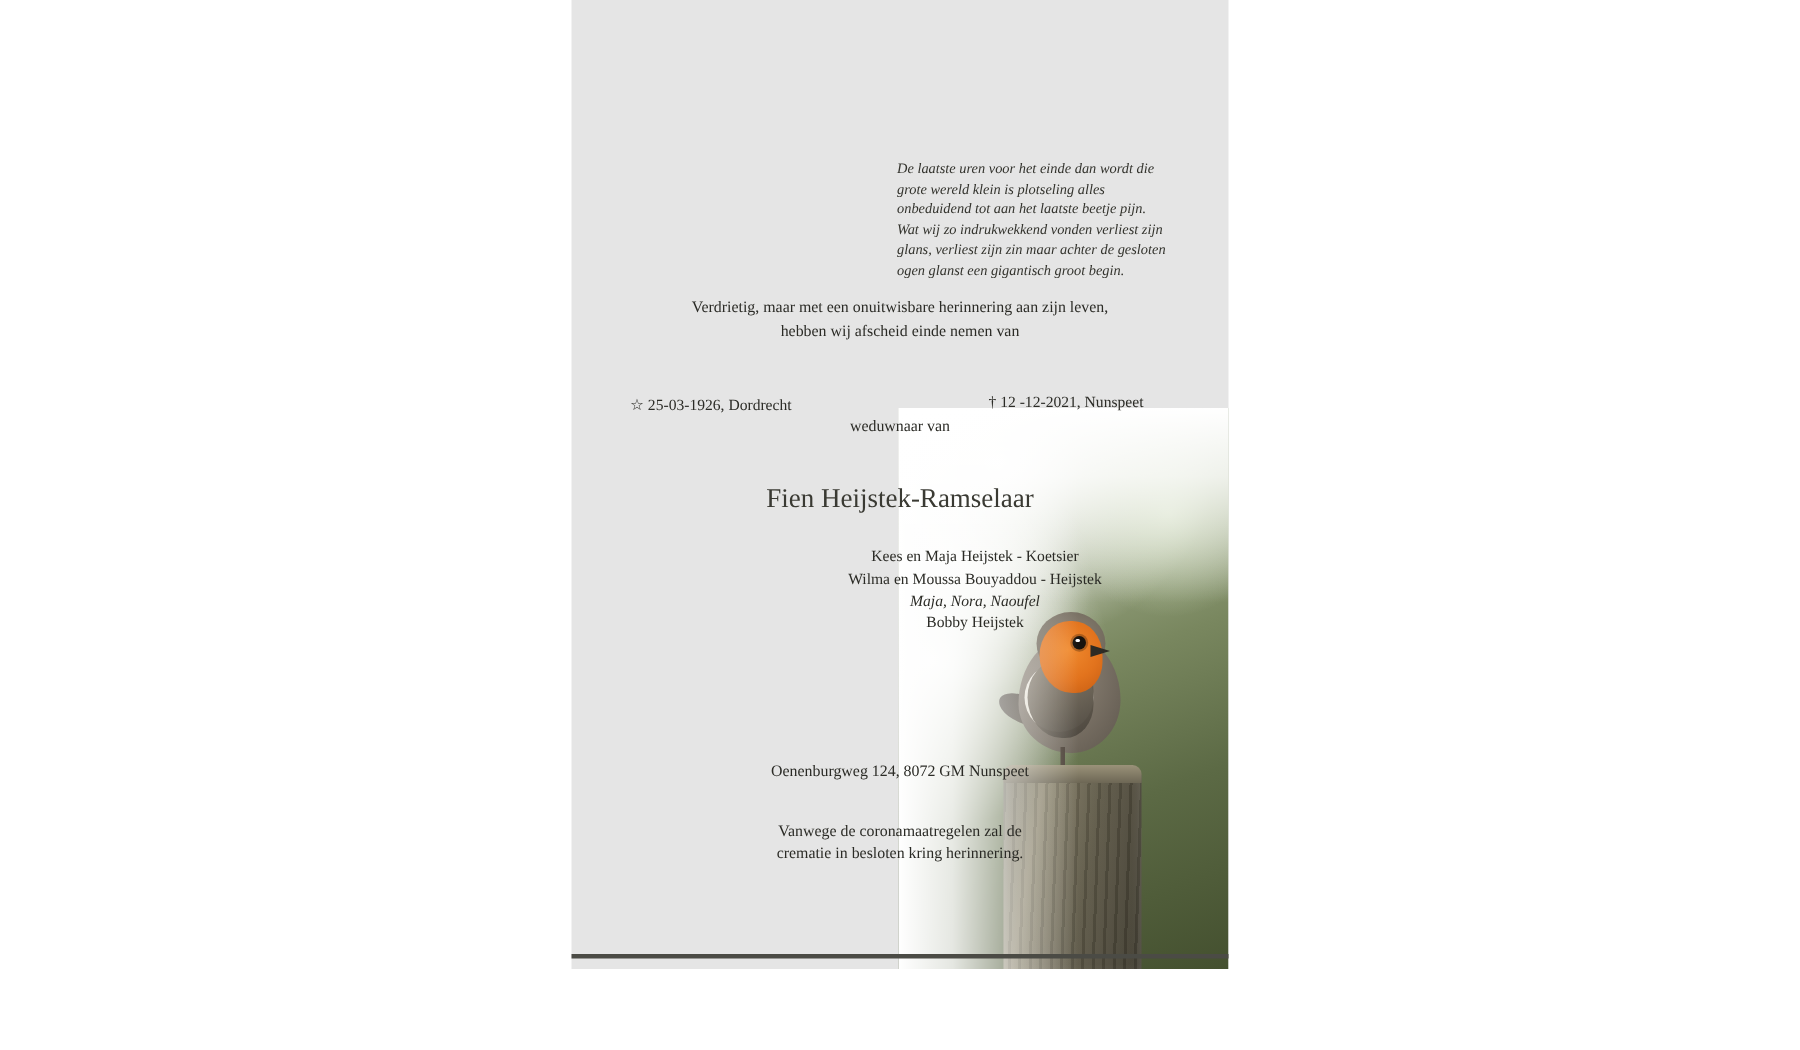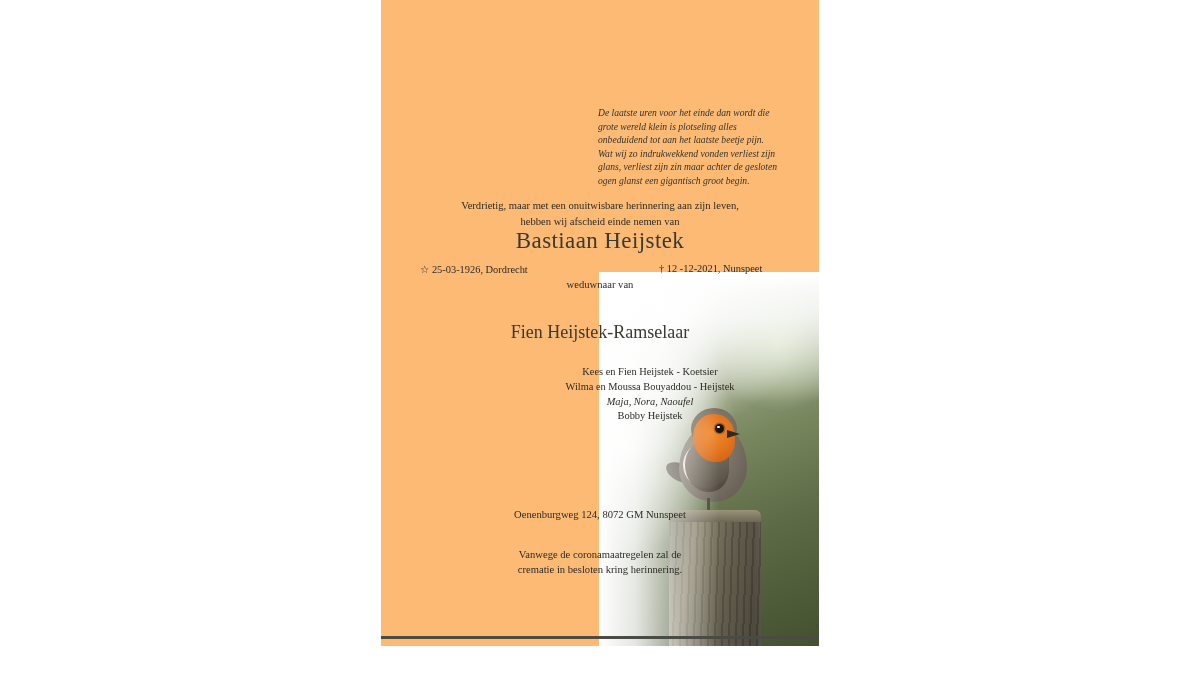--- a/index.html
+++ b/index.html
@@ -15,21 +15,21 @@
     color: #2a2a28;
   }
 
   
   .card {
     position: absolute;
     left: 381px;
     top: 0px;
     width: 438px;
     height: 646px;
-    background: #fdba74;
+    background: #e5e5e5;
     overflow: hidden;
   }
 
   
   .photo {
     position: absolute;
     right: 0;
     top: 272px;
     width: 220px;
     height: 374px;
@@ -331,32 +331,31 @@
     <div>Wat wij zo indrukwekkend vonden verliest zijn</div>
     <div>glans, verliest zijn zin maar achter de gesloten</div>
     <div>ogen glanst een gigantisch groot begin.</div>
   </div>
 
   <div class="intro">
     <div>Verdrietig, maar met een onuitwisbare herinnering aan zijn leven,</div>
     <div>hebben wij afscheid einde nemen van</div>
   </div>
 
-  <div class="name">Bastiaan Heijstek</div>
 
   <div class="dates">
     <span class="birth">☆ 25-03-1926, Dordrecht</span>
     <span class="death">† 12 -12-2021, Nunspeet</span>
   </div>
 
   <div class="widower">weduwnaar van</div>
   <div class="spouse">Fien Heijstek-Ramselaar</div>
 
   <div class="family">
-    <div>Kees en Fien Heijstek - Koetsier</div>
+    <div>Kees en Maja Heijstek - Koetsier</div>
     <div>Wilma en Moussa Bouyaddou - Heijstek</div>
     <div class="italic">Maja, Nora, Naoufel</div>
     <div>Bobby Heijstek</div>
   </div>
 
   <div class="address">Oenenburgweg 124, 8072 GM Nunspeet</div>
 
   <div class="notice">
     <div>Vanwege de coronamaatregelen zal de</div>
     <div>crematie in besloten kring herinnering.</div>

